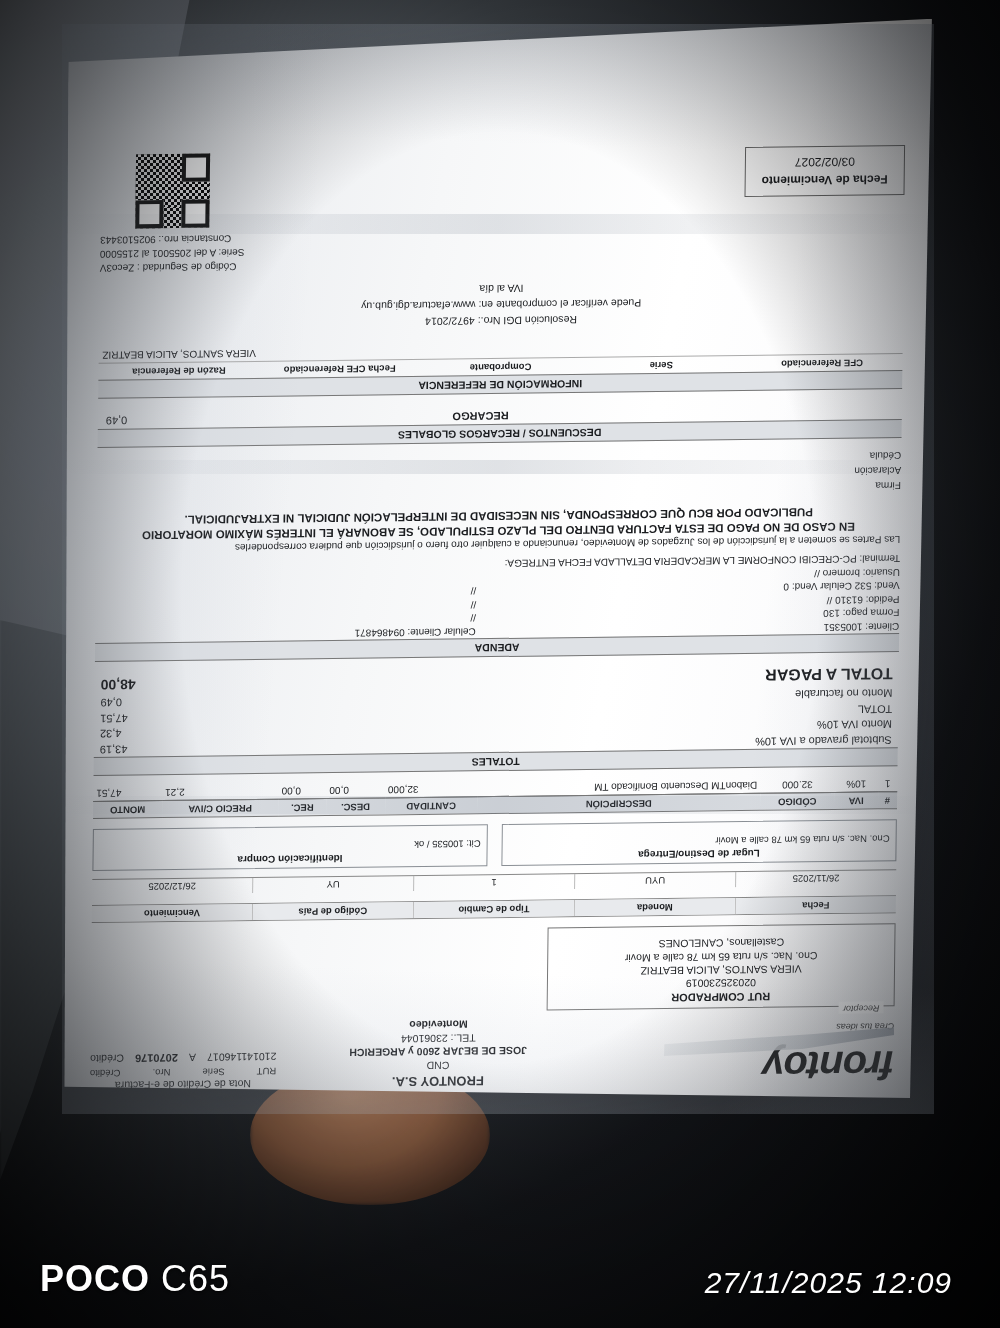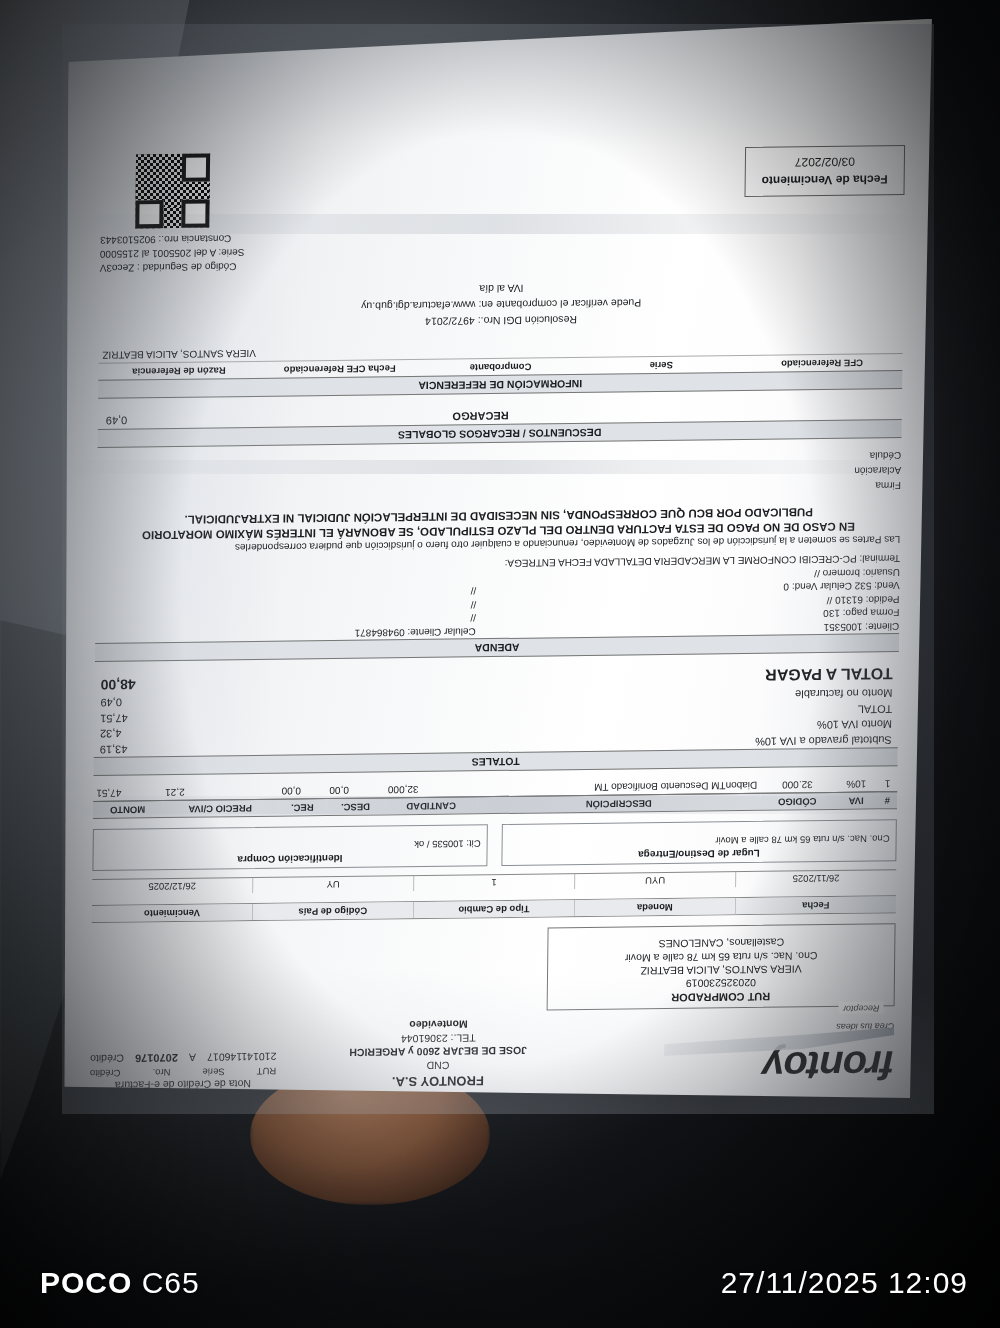--- a/index.html
+++ b/index.html
@@ -318,33 +318,34 @@
     position: absolute; bottom: 0; left: 0;
     width: 20px; height: 20px; border: 4px solid #111; background: #fff;
   }
 
   
   #wm-left {
     position: absolute;
     left: 40px;
     bottom: 28px;
     color: #fff;
-    font-size: 30px;
+    font-size: 36px;
     letter-spacing: 1px;
     text-shadow: 0 1px 3px rgba(0,0,0,.8);
   }
   #wm-left .b { font-weight: bold; }
   #wm-right {
     position: absolute;
-    right: 32px;
+    right: 48px;
     bottom: 28px;
     color: #fff;
     font-size: 30px;
     letter-spacing: 1px;
     text-shadow: 0 1px 3px rgba(0,0,0,.8);
+    font-style: italic;
   }
 </style>
 </head>
 <body>
 
 <div id="photo">
   <div id="lap"></div>
   <div id="lap2"></div>
   <div id="shirt"></div>
 

